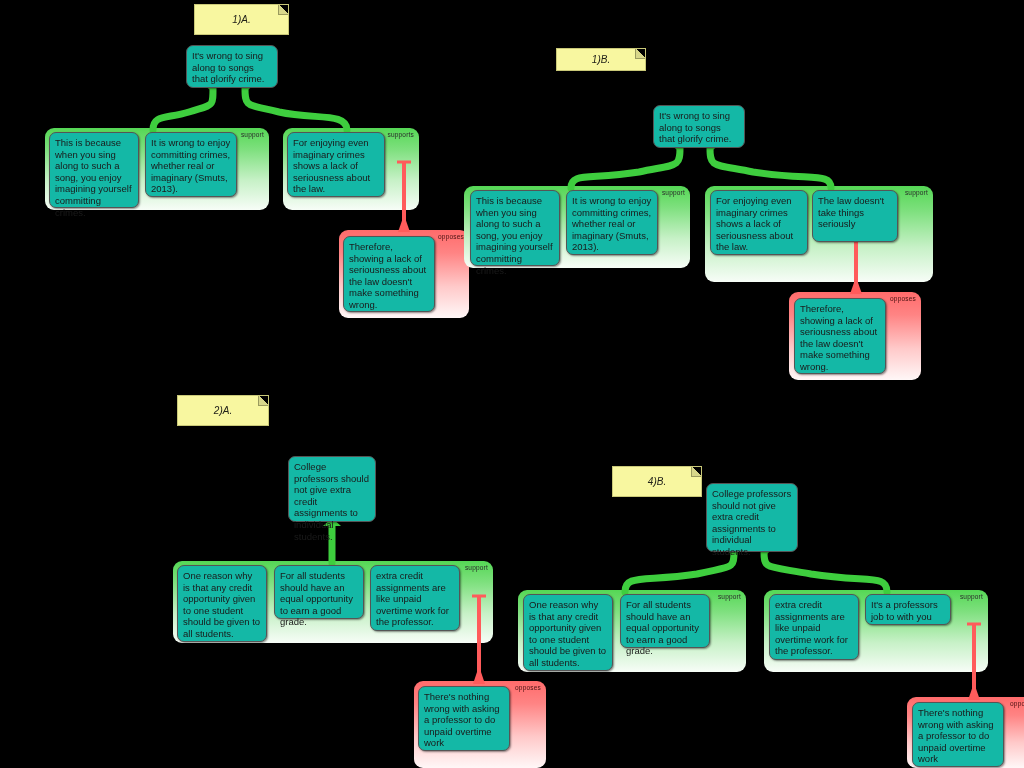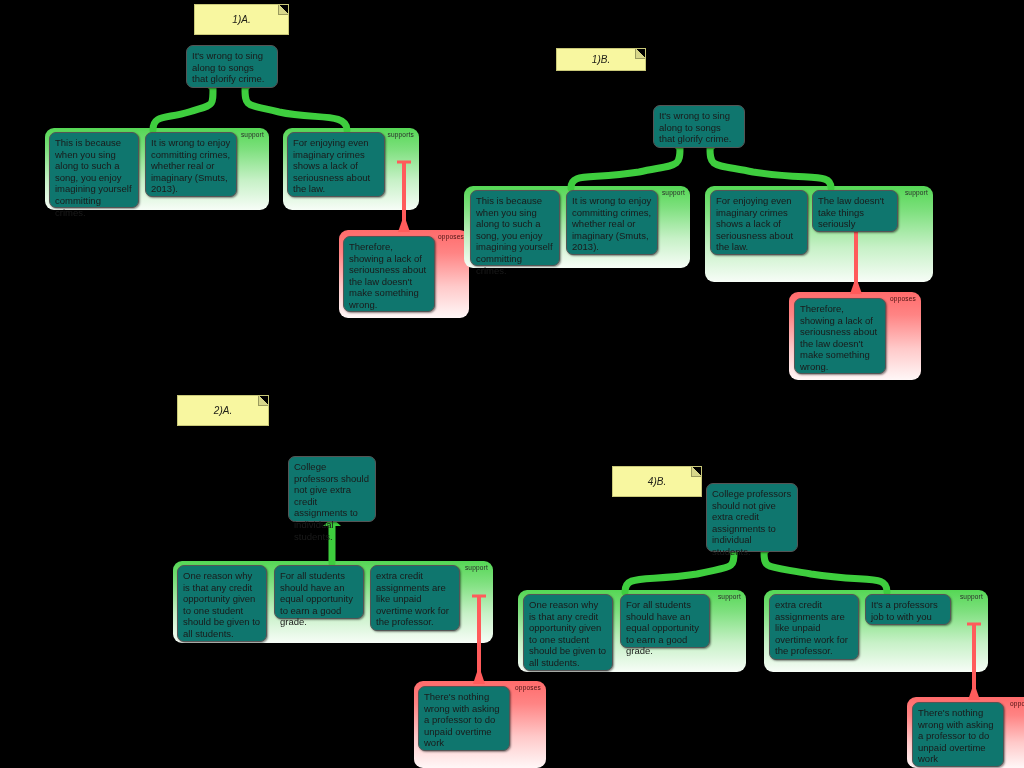--- a/index.html
+++ b/index.html
@@ -21,21 +21,21 @@
   }
   .note .fold{
     position:absolute;top:0;right:0;width:9px;height:9px;
     background:linear-gradient(225deg,#000 0 46%,#d8d78a 46% 100%);
     border-left:1px solid #9a9a5e;border-bottom:1px solid #9a9a5e;
   }
 
   
   .claim{
     position:absolute;box-sizing:border-box;
-    background:#0f766e;border:1px solid #555;border-radius:7px;
+    background:#14b8a6;border:1px solid #555;border-radius:7px;
     font-size:9.5px;line-height:11.6px;color:#1a1a1a;
     padding:4px 5px 3px 5px;
     box-shadow:1px 1px 2px rgba(0,0,0,.45);
     z-index:30;
   }
 
   
   .group{
     position:absolute;box-sizing:border-box;border-radius:9px;z-index:10;
   }
@@ -146,21 +146,21 @@
   </div>
   <div class="claim" style="left:441px;top:190px;width:90px;height:76px;">
     <span>This is because when you sing along to such a song, you enjoy imagining yourself committing crimes.</span>
   </div>
   <div class="claim" style="left:537px;top:190px;width:92px;height:65px;">
     <span>It is wrong to enjoy committing crimes, whether real or imaginary (Smuts, 2013).</span>
   </div>
   <div class="claim" style="left:681px;top:190px;width:98px;height:65px;">
     <span>For enjoying even imaginary crimes shows a lack of seriousness about the law.</span>
   </div>
-  <div class="claim" style="left:783px;top:190px;width:86px;height:42px;">
+  <div class="claim" style="left:783px;top:190px;width:86px;height:52px;">
     <span>The law doesn't take things seriously</span>
   </div>
   <div class="claim" style="left:765px;top:298px;width:92px;height:76px;">
     <span>Therefore, showing a lack of seriousness about the law doesn't make something wrong.</span>
   </div>
 
   <div class="note" style="left:148px;top:395px;width:92px;height:31px;">
     <span>2)A.</span>
     <span class="fold"></span>
   </div>

